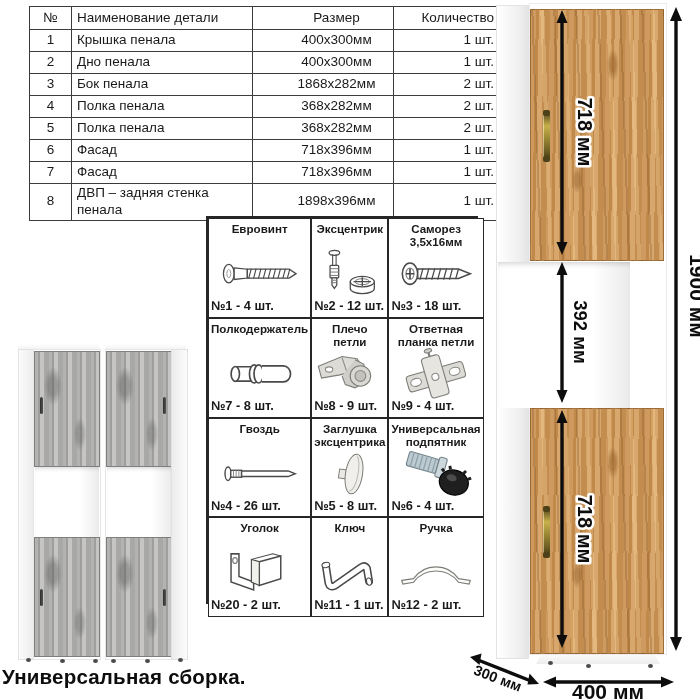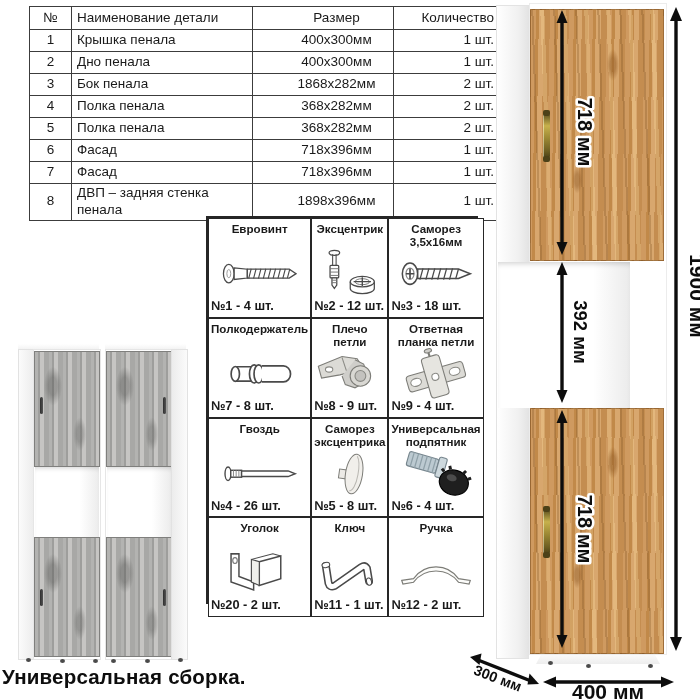--- a/index.html
+++ b/index.html
@@ -272,21 +272,21 @@
             <ellipse cx="6.5" cy="9" rx="2.8" ry="6.2" stroke="#4a4a4a" stroke-width="1.3" fill="#fff"></ellipse>
             <rect x="9" y="5.8" width="10" height="6.4" stroke="#4a4a4a" stroke-width="1.3" fill="#fff"></rect>
             <path d="M11.5 5.8 v6.4 M14 5.8 v6.4 M16.5 5.8 v6.4" stroke="#888" stroke-width=".9"></path>
             <path d="M19 6.4 H62 L68.5 9 L62 11.6 H19 Z" stroke="#4a4a4a" stroke-width="1.3" fill="#fff"></path>
           </svg>
         </div>
         <div class="hw-count">№4 - 26 шт.</div>
       </div>
 
       <div class="hw-cell">
-        <div class="hw-title">Саморез эксцентрика</div>
+        <div class="hw-title">Заглушка эксцентрика</div>
         <div class="hw-icon">
           <svg viewBox="0 0 46 52">
             <rect x="12" y="21.5" width="9" height="9" fill="#eceae6" stroke="#7d7d78" transform="rotate(8 16 26)"></rect>
             <ellipse cx="27" cy="26" rx="8.5" ry="20" fill="#f1efeb" stroke="#7d7d78" transform="rotate(9 27 26)"></ellipse>
             <path d="M27.5 8 a5.5 18 0 0 1 3.5 18 a5.5 18 0 0 1 -6 17" fill="none" stroke="#b9b7b2" transform="rotate(9 27 26)"></path>
           </svg>
         </div>
         <div class="hw-count">№5 - 8 шт.</div>
       </div>
 

